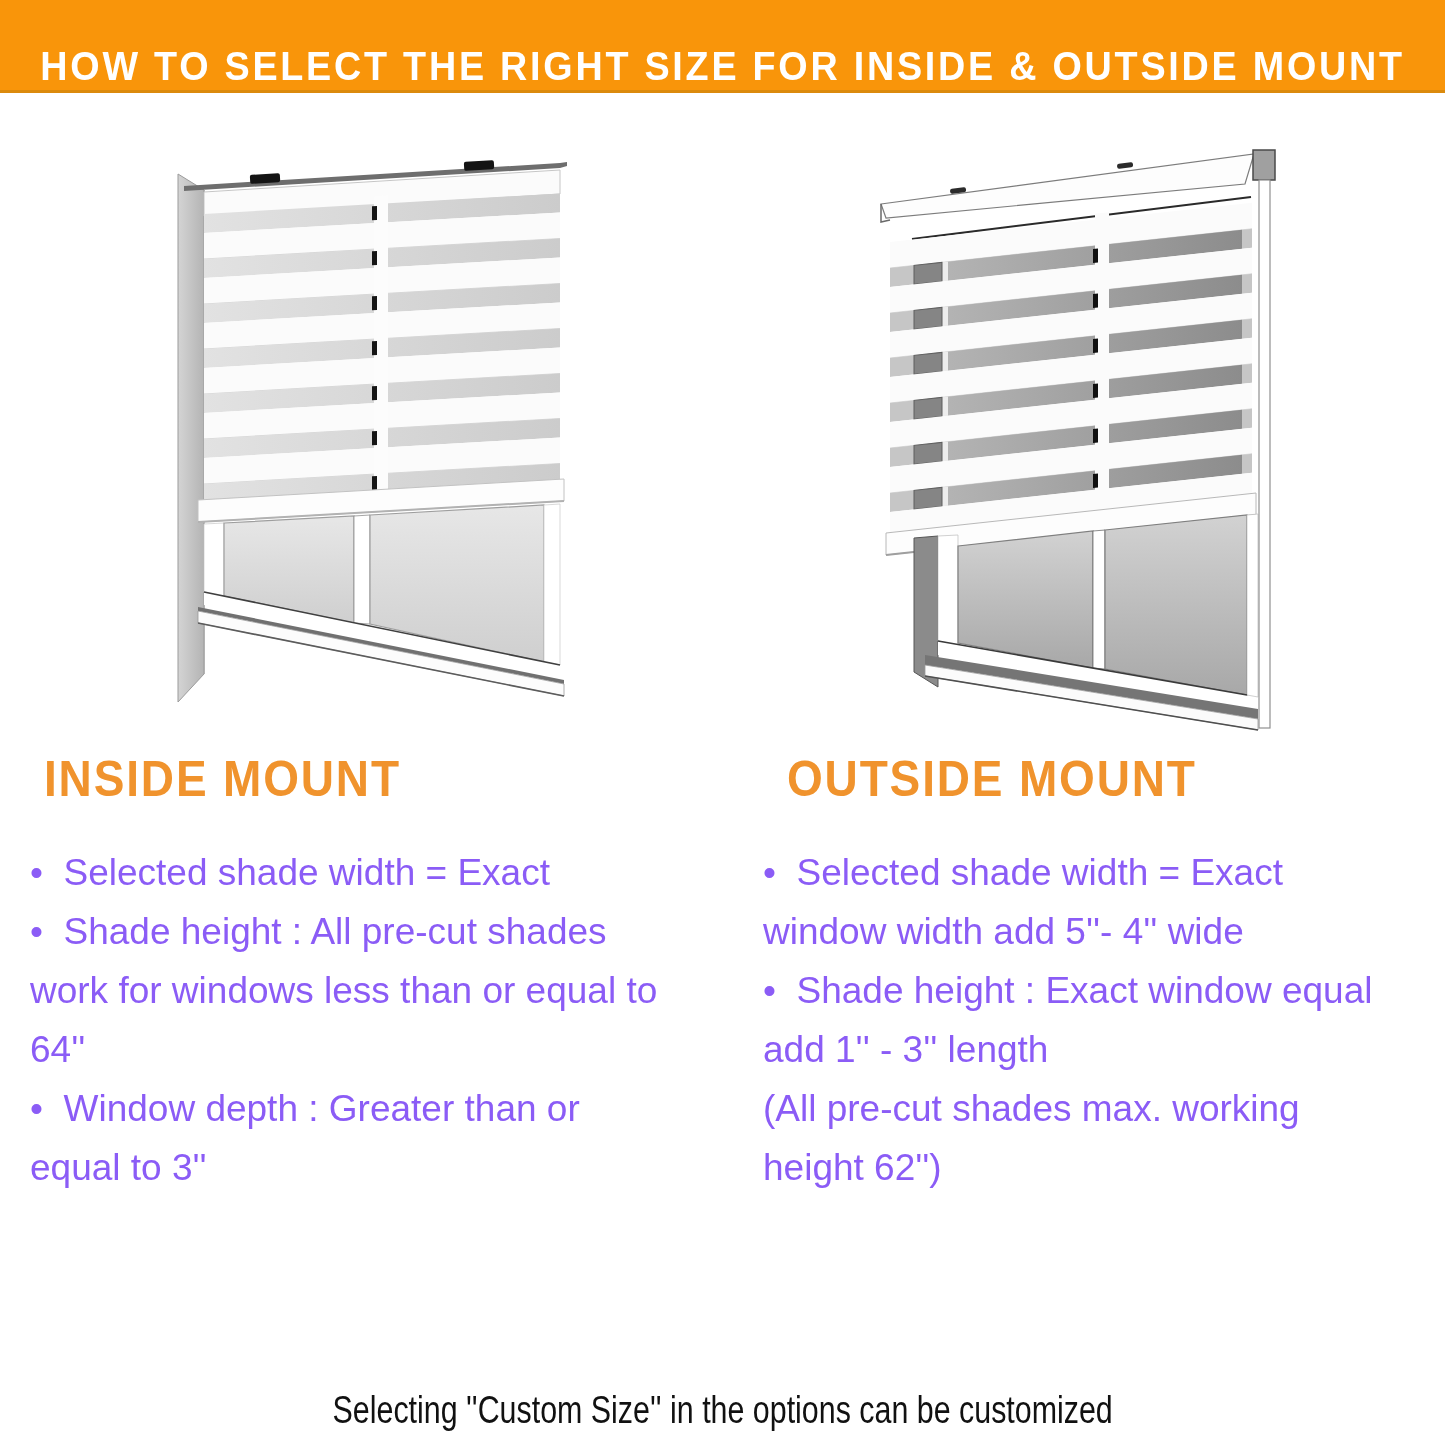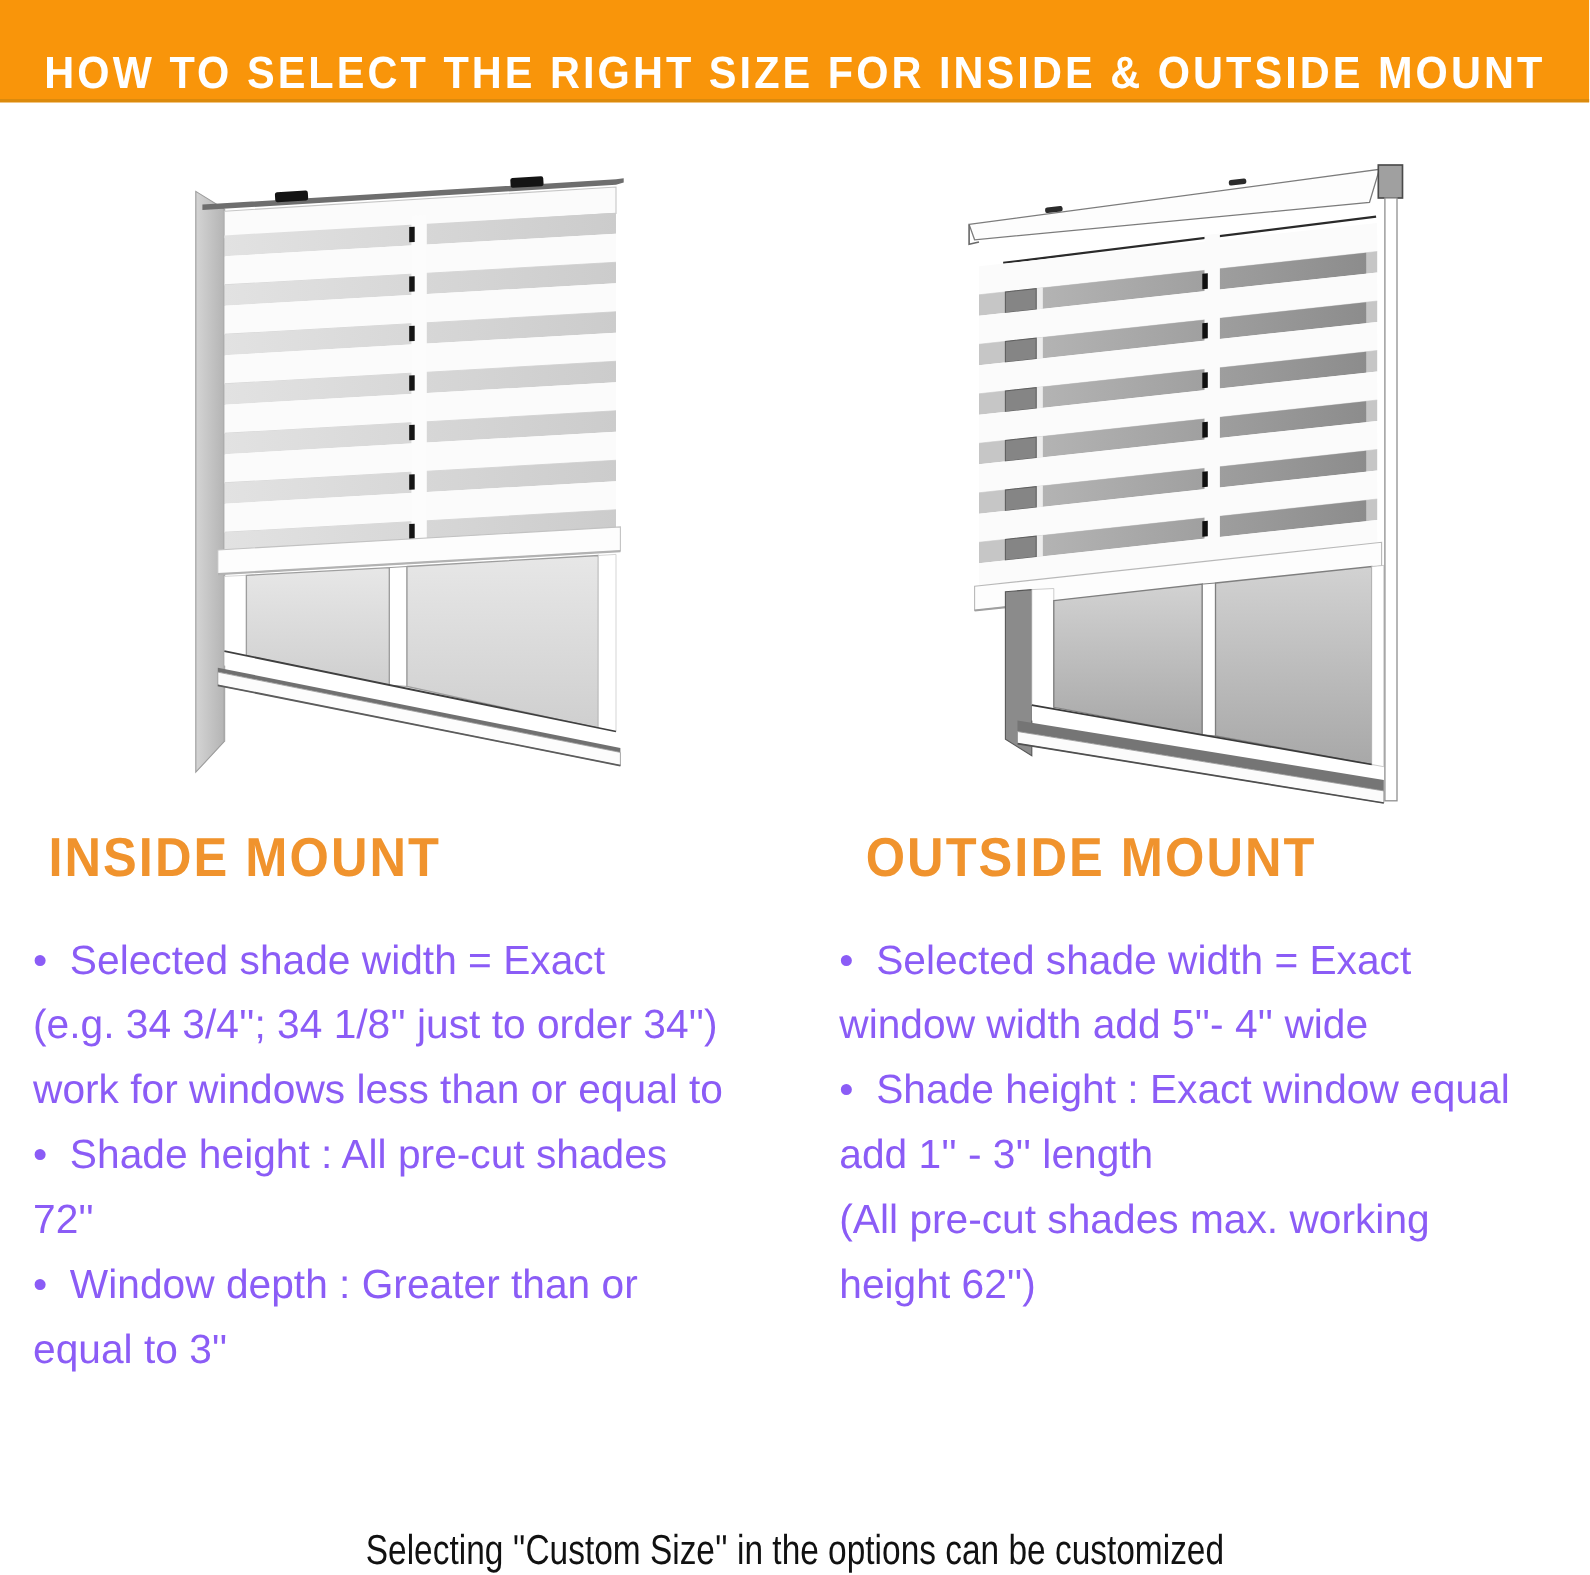--- a/index.html
+++ b/index.html
@@ -192,24 +192,23 @@
     </g>
 
     <rect x="397" y="38" width="11" height="548" fill="#ffffff" stroke="#909090" stroke-width="1.2"></rect>
   </svg>
 
   <div class="mount-heading heading-inside">INSIDE MOUNT</div>
   <div class="mount-heading heading-outside">OUTSIDE MOUNT</div>
 
   <div class="col col-left">
     <div class="line">•  Selected shade width = Exact</div>
-    <div class="line">(e.g. 34 3/4''; 34 1/8'' just to order 34'')</div>
+    <div class="line">•  Shade height : All pre-cut shades</div>
     <div class="line">work for windows less than or equal to</div>
-    <div class="line">•  Shade height : All pre-cut shades</div>
-    <div class="line">72''</div>
+    <div class="line">64''</div>
     <div class="line">•  Window depth : Greater than or</div>
     <div class="line">equal to 3''</div>
   </div>
 
   <div class="col col-right">
     <div class="line">•  Selected shade width = Exact</div>
     <div class="line">window width add 5''- 4'' wide</div>
     <div class="line">•  Shade height : Exact window equal</div>
     <div class="line">add 1'' - 3'' length</div>
     <div class="line">(All pre-cut shades max. working</div>

